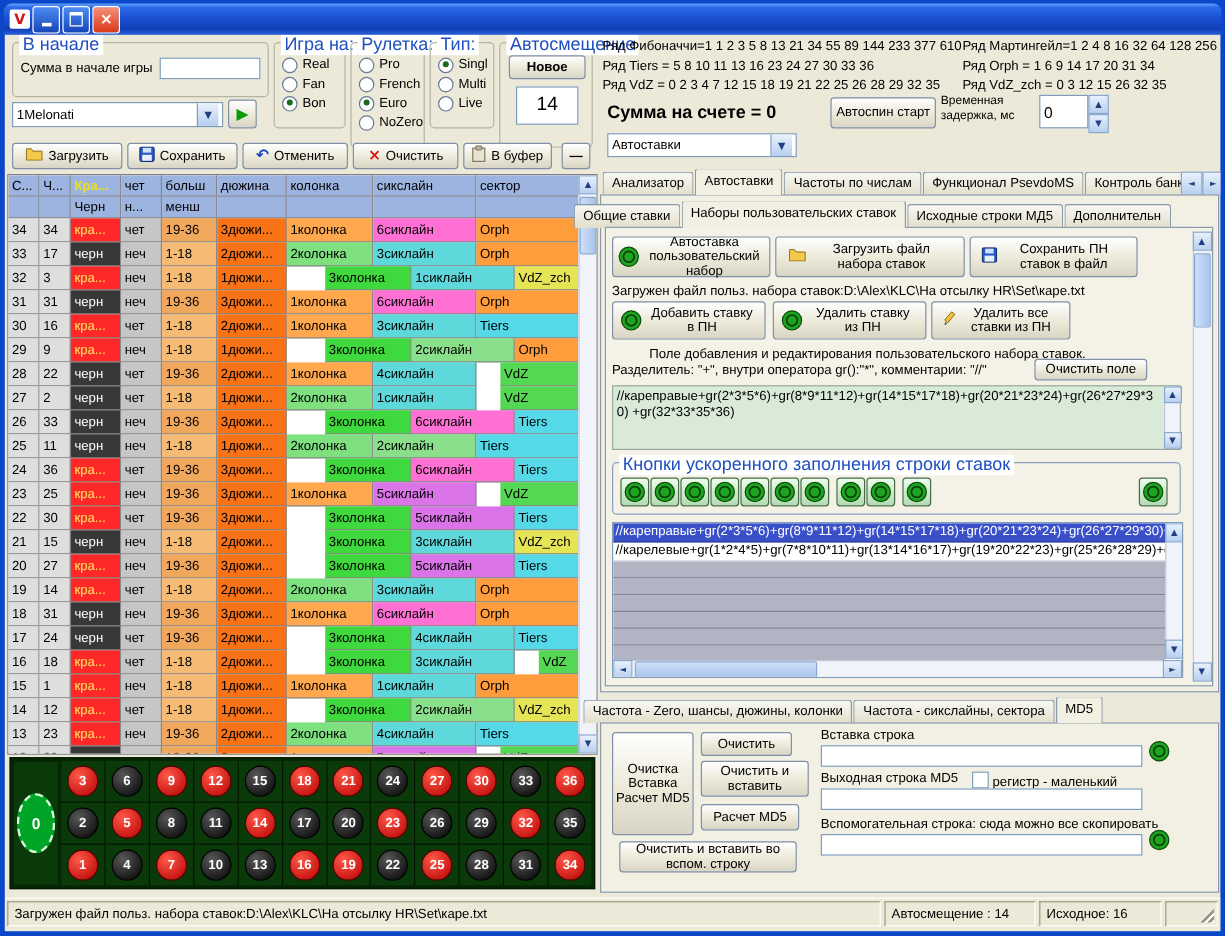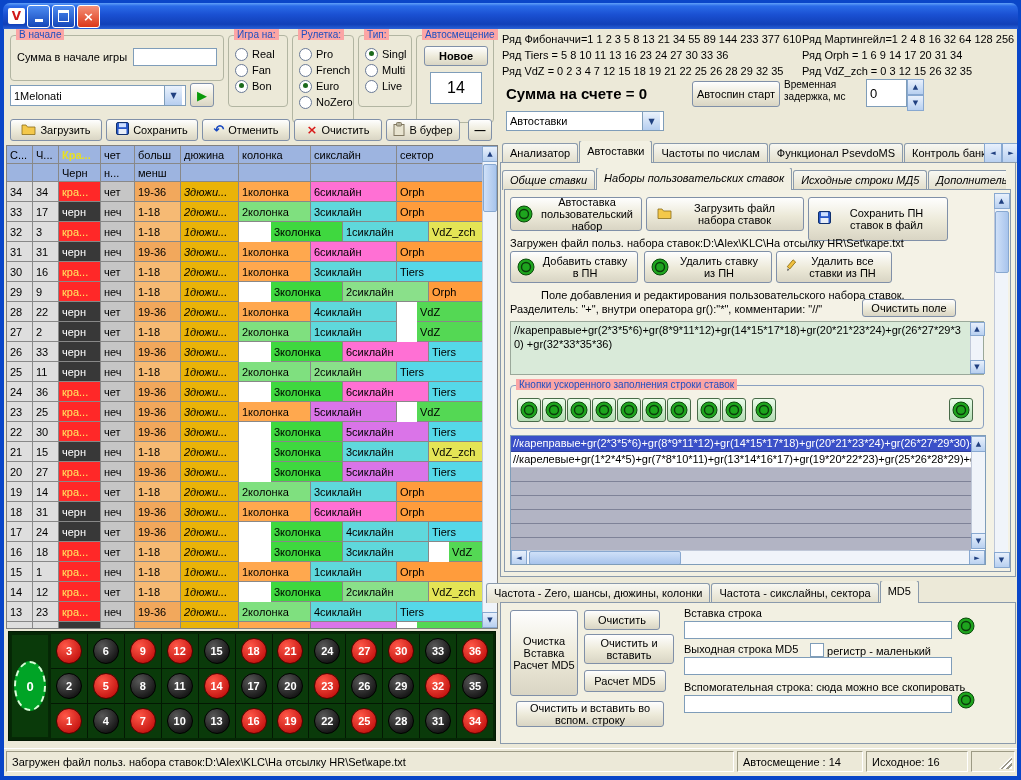--- a/index.html
+++ b/index.html
@@ -16,21 +16,21 @@
   .win-btn{width:21px;height:21px;margin-left:2px;border-radius:3px;border:1px solid #fff;
     display:flex;align-items:center;justify-content:center;color:#fff;}
   .win-btn.b-min,.win-btn.b-max{background:linear-gradient(180deg,#4d8cf2,#1546b8);}
   .win-btn.b-close{background:linear-gradient(180deg,#f49078,#dc3818);font-weight:bold;font-size:13px;font-family:"DejaVu Sans",sans-serif;}
   .glyph-min{width:8px;height:3px;background:#fff;margin-top:9px;}
   .glyph-max{width:9px;height:8px;border:1px solid #fff;border-top:3px solid #fff;}
   
   .client{left:4px;top:29px;width:1013px;height:747px;background:#ece9d8;overflow:hidden;}
   
   .grp{border:1px solid #b2b5a2;border-radius:4px;}
-  .grp-title{position:absolute;top:-7px;left:5px;background:#fca5a5;padding:0 3px;color:#1f4fc0;font-size:10px;white-space:nowrap;}
+  .grp-title{position:absolute;top:-7px;left:5px;background:#ffffff;padding:0 3px;color:#1f4fc0;font-size:15px;white-space:nowrap;}
   
   .btn{background:linear-gradient(180deg,#fefefe,#ece9d8 55%,#d9d5c4);border:1px solid #8090a8;border-radius:3px;
     display:flex;align-items:center;justify-content:center;gap:4px;font-size:11px;text-align:center;line-height:1.1;}
   .btn .u-ico{font-family:"DejaVu Sans",sans-serif;font-size:13px;line-height:1;}
   
   .tin{background:#fff;border:1px solid #7f9db9;display:flex;align-items:center;padding:0 3px;overflow:hidden;white-space:nowrap;}
   .dropbtn{width:17px;align-self:stretch;border-left:1px solid #7f9db9;background:linear-gradient(180deg,#eaf2fc,#b6cef0);
     display:flex;align-items:center;justify-content:center;font-size:8px;font-family:"DejaVu Sans",sans-serif;color:#204080;}
   .radio-row{display:flex;align-items:center;gap:4px;height:16px;}
   .radio{width:11px;height:11px;border-radius:50%;border:1px solid #6a7a96;background:#fff;position:relative;flex:0 0 auto;}
@@ -43,21 +43,21 @@
   .tcell{border-right:1px solid #888;border-bottom:1px solid #888;font-size:11px;display:flex;align-items:center;
     padding-left:3px;box-sizing:border-box;overflow:hidden;white-space:nowrap;flex:0 0 auto;}
   .hcell{background:#9db4e0;font-size:11px;}
   .hcell.kra{color:#e8e020;font-weight:bold;}
   .c-num{background:#dedede;}
   .c-kra{background:#ff2828;color:#ffe860;}
   .c-chern{background:#383838;color:#fff;}
   .c-par{background:#c6c6c6;}
   .c-high{background:#f2a85c;}
   .c-low{background:#f6ba74;}
-  .c-doz{background:#eab308;font-style:italic;}
+  .c-doz{background:#f97316;}
   .c-col1{background:#ffa84e;}
   .c-col2{background:#7fe07f;}
   .c-col3{background:#3fd83f;margin-left:32px;}
   .c-six1,.c-six3,.c-six4{background:#5fd8dc;}
   .c-six2{background:#8ae08a;}
   .c-six5{background:#da74e8;}
   .c-six6{background:#ff70d4;}
   .c-sec-orph{background:#ff9c3c;}
   .c-sec-tiers{background:#55d8e8;}
   .c-sec-vdz{background:#54d854;margin-left:20px;}
@@ -670,21 +670,21 @@
       <div class="tab">Частоты по числам</div>
       <div class="tab">Функционал PsevdoMS</div>
       <div class="tab">Контроль банкро</div>
     </div>
   <div class="abs" style="left:980px;top:114px;display:flex;">
     <div class="sbtn" style="width:16px;height:18px;">◄</div>
     <div class="sbtn" style="width:16px;height:18px;">►</div>
   </div>
   <div class="abs panel" style="left:496px;top:133px;width:516px;height:415px;"></div>
 
-  <div class="abs tabs" style="left:498px;top:139px;width:504px;font-style:italic;" id="sub-tabs">
+  <div class="abs tabs" style="left:474px;top:139px;width:504px;" id="sub-tabs">
       <div class="tab">Общие ставки</div>
       <div class="tab active">Наборы пользовательских ставок</div>
       <div class="tab">Исходные строки МД5</div>
       <div class="tab">Дополнительн</div>
     </div>
   <div class="abs panel" style="left:500px;top:160px;width:507px;height:383px;background:#f4f2e6;"></div>
 
   <div class="btn abs" style="left:506px;top:168px;width:132px;height:34px;">
     <span class="gchip">
         <svg width="18" height="18" viewBox="0 0 18 18">
@@ -693,21 +693,21 @@
         </svg>
       </span>
     <span style="width:100px;">Автоставка пользовательский набор</span>
   </div>
   <div class="btn abs" style="left:642px;top:168px;width:158px;height:34px;">
     <span class="svg-folder"><svg width="15" height="12" viewBox="0 0 15 12">
           <path d="M1 2h4l1.5 2H14v7.5H1z" fill="#f4c84a" stroke="#8a6d1a" stroke-width="0.8"></path>
         </svg></span>
     <span style="width:118px;">Загрузить файл набора ставок</span>
   </div>
-  <div class="btn abs" style="left:804px;top:168px;width:140px;height:44px;">
+  <div class="btn abs" style="left:804px;top:168px;width:140px;height:34px;">
     <span class="svg-disk"><svg width="13" height="13" viewBox="0 0 13 13">
           <rect x="0.5" y="0.5" width="12" height="12" rx="1.5" fill="#2858c8" stroke="#10306e"></rect>
           <rect x="3" y="1.2" width="7" height="4" fill="#cfe0ff"></rect>
           <rect x="2.5" y="7" width="8" height="5" fill="#e8eef8"></rect>
         </svg></span>
     <span style="width:104px;">Сохранить ПН ставок в файл</span>
   </div>
 
   <div class="abs vscroll" style="left:990px;top:164px;height:375px;">
     <div class="sbtn">▲</div>

